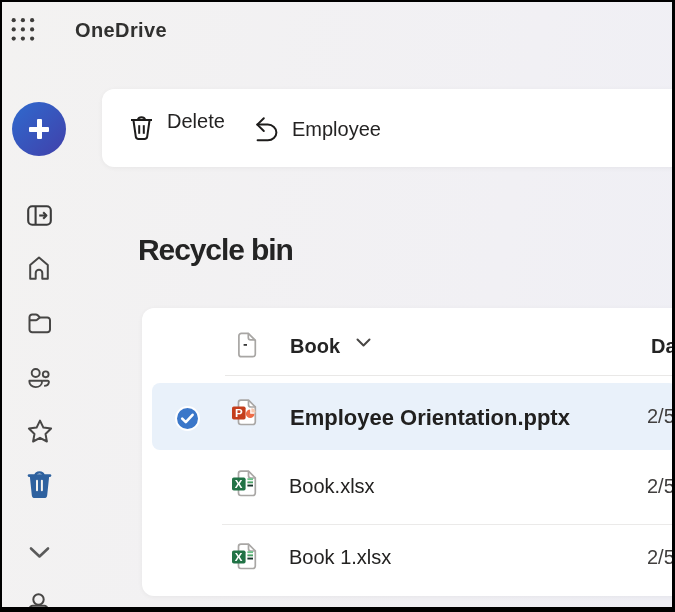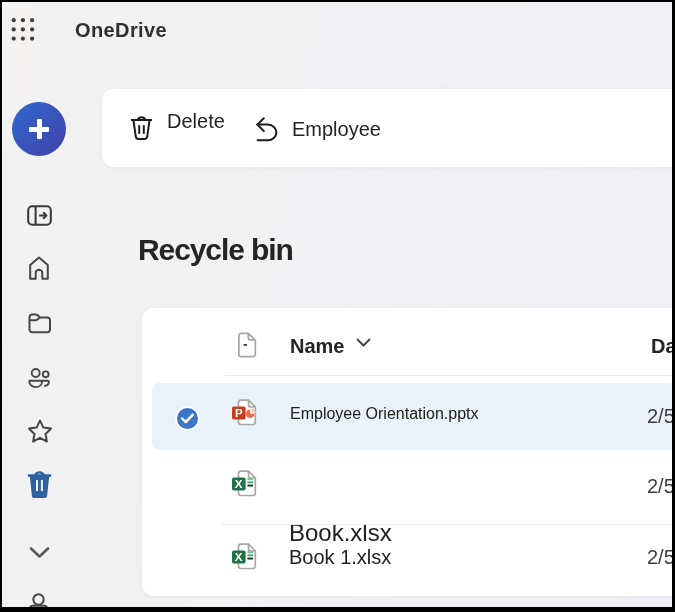--- a/index.html
+++ b/index.html
@@ -15,22 +15,22 @@
 .t-onedrive{left:73px;top:17px;font-size:20px;font-weight:bold;color:#30302f;letter-spacing:0.4px;}
 .t-delete{left:165px;top:108px;font-size:20px;color:#242323;}
 .t-restore{left:290px;top:116px;font-size:20px;color:#242323;}
 .t-title{left:136px;top:230.5px;font-size:30px;font-weight:bold;color:#242424;letter-spacing:-1.1px;text-align:right;}
 .t-name{left:288px;top:333px;font-size:20px;font-weight:bold;color:#242424;}
 .t-da{left:649px;top:333px;font-size:20px;font-weight:bold;color:#242424;}
 .hdr-div{left:223px;top:373px;width:452px;height:1px;background:#e9e8e7;}
 .row-div{left:220px;top:522px;width:455px;height:1px;background:#ebeae9;}
 .selrow{left:150px;top:381px;width:525px;height:67px;background:#e9f1fa;border-radius:8px;}
 .check{left:173px;top:404px;width:21px;height:21px;border-radius:50%;background:#3b77c9;border:2px solid #fff;}
-.t-file1{left:288px;top:403px;font-size:16px;font-weight:normal;color:#21201f;}
-.t-file2{left:287px;top:473px;font-size:24px;color:#232221;margin-top:44px;}
+.t-file1{left:288px;top:403px;font-size:22px;font-weight:bold;color:#21201f;}
+.t-file2{left:287px;top:473px;font-size:20px;color:#232221;}
 .t-file3{left:287px;top:544px;font-size:20px;color:#232221;text-align:center;}
 .t-d1{left:645px;top:403px;font-size:20px;color:#413f3e;}
 .t-d2{left:645px;top:473px;font-size:20px;color:#413f3e;}
 .t-d3{left:645px;top:544px;font-size:20px;color:#413f3e;}
 </style>
 </head>
 <body>
 <div class="screen">
 
   <svg class="abs" style="left:7px;top:13px" width="28" height="28" viewBox="0 0 28 28">
@@ -71,21 +71,21 @@
 
   <div class="abs t-title">Recycle bin</div>
 
   <div class="abs panel"></div>
 
   <svg class="abs" style="left:235px;top:330px" width="21" height="26" viewBox="0 0 21 26">
     <path d="M1.9 3.8 A2.5 2.5 0 0 1 4.4 1.3 H11.3 L18.3 8.3 V22.2 A2.5 2.5 0 0 1 15.8 24.7 H4.4 A2.5 2.5 0 0 1 1.9 22.2 Z" fill="#fff" stroke="#a8a6a4" stroke-width="1.7"></path>
     <path d="M11.3 1.3 V5.5 a2.4 2.4 0 0 0 2.4 2.4 H18.3" fill="none" stroke="#a8a6a4" stroke-width="1.7"></path>
     <rect x="6.6" y="12" width="3.4" height="1.8" fill="#3a3a3a"></rect>
   </svg>
-  <div class="abs t-name">Name</div>
+  <div class="abs t-name">Book</div>
   <svg class="abs" style="left:354px;top:336px" width="16" height="12" viewBox="0 0 16 12">
     <polyline points="1.5,1.5 7.5,7.5 13.5,1.5" fill="none" stroke="#484644" stroke-width="2" stroke-linecap="round" stroke-linejoin="round"></polyline>
   </svg>
   <div class="abs t-da">Da</div>
   <div class="abs hdr-div"></div>
 
   <div class="abs selrow"></div>
   <div class="abs check"></div>
   <svg class="abs" style="left:177px;top:408px" width="17" height="17" viewBox="0 0 17 17">
     <polyline points="3.2,8.6 6.8,12.2 13.6,4.8" fill="none" stroke="#fff" stroke-width="2.6" stroke-linecap="round" stroke-linejoin="round"></polyline>

